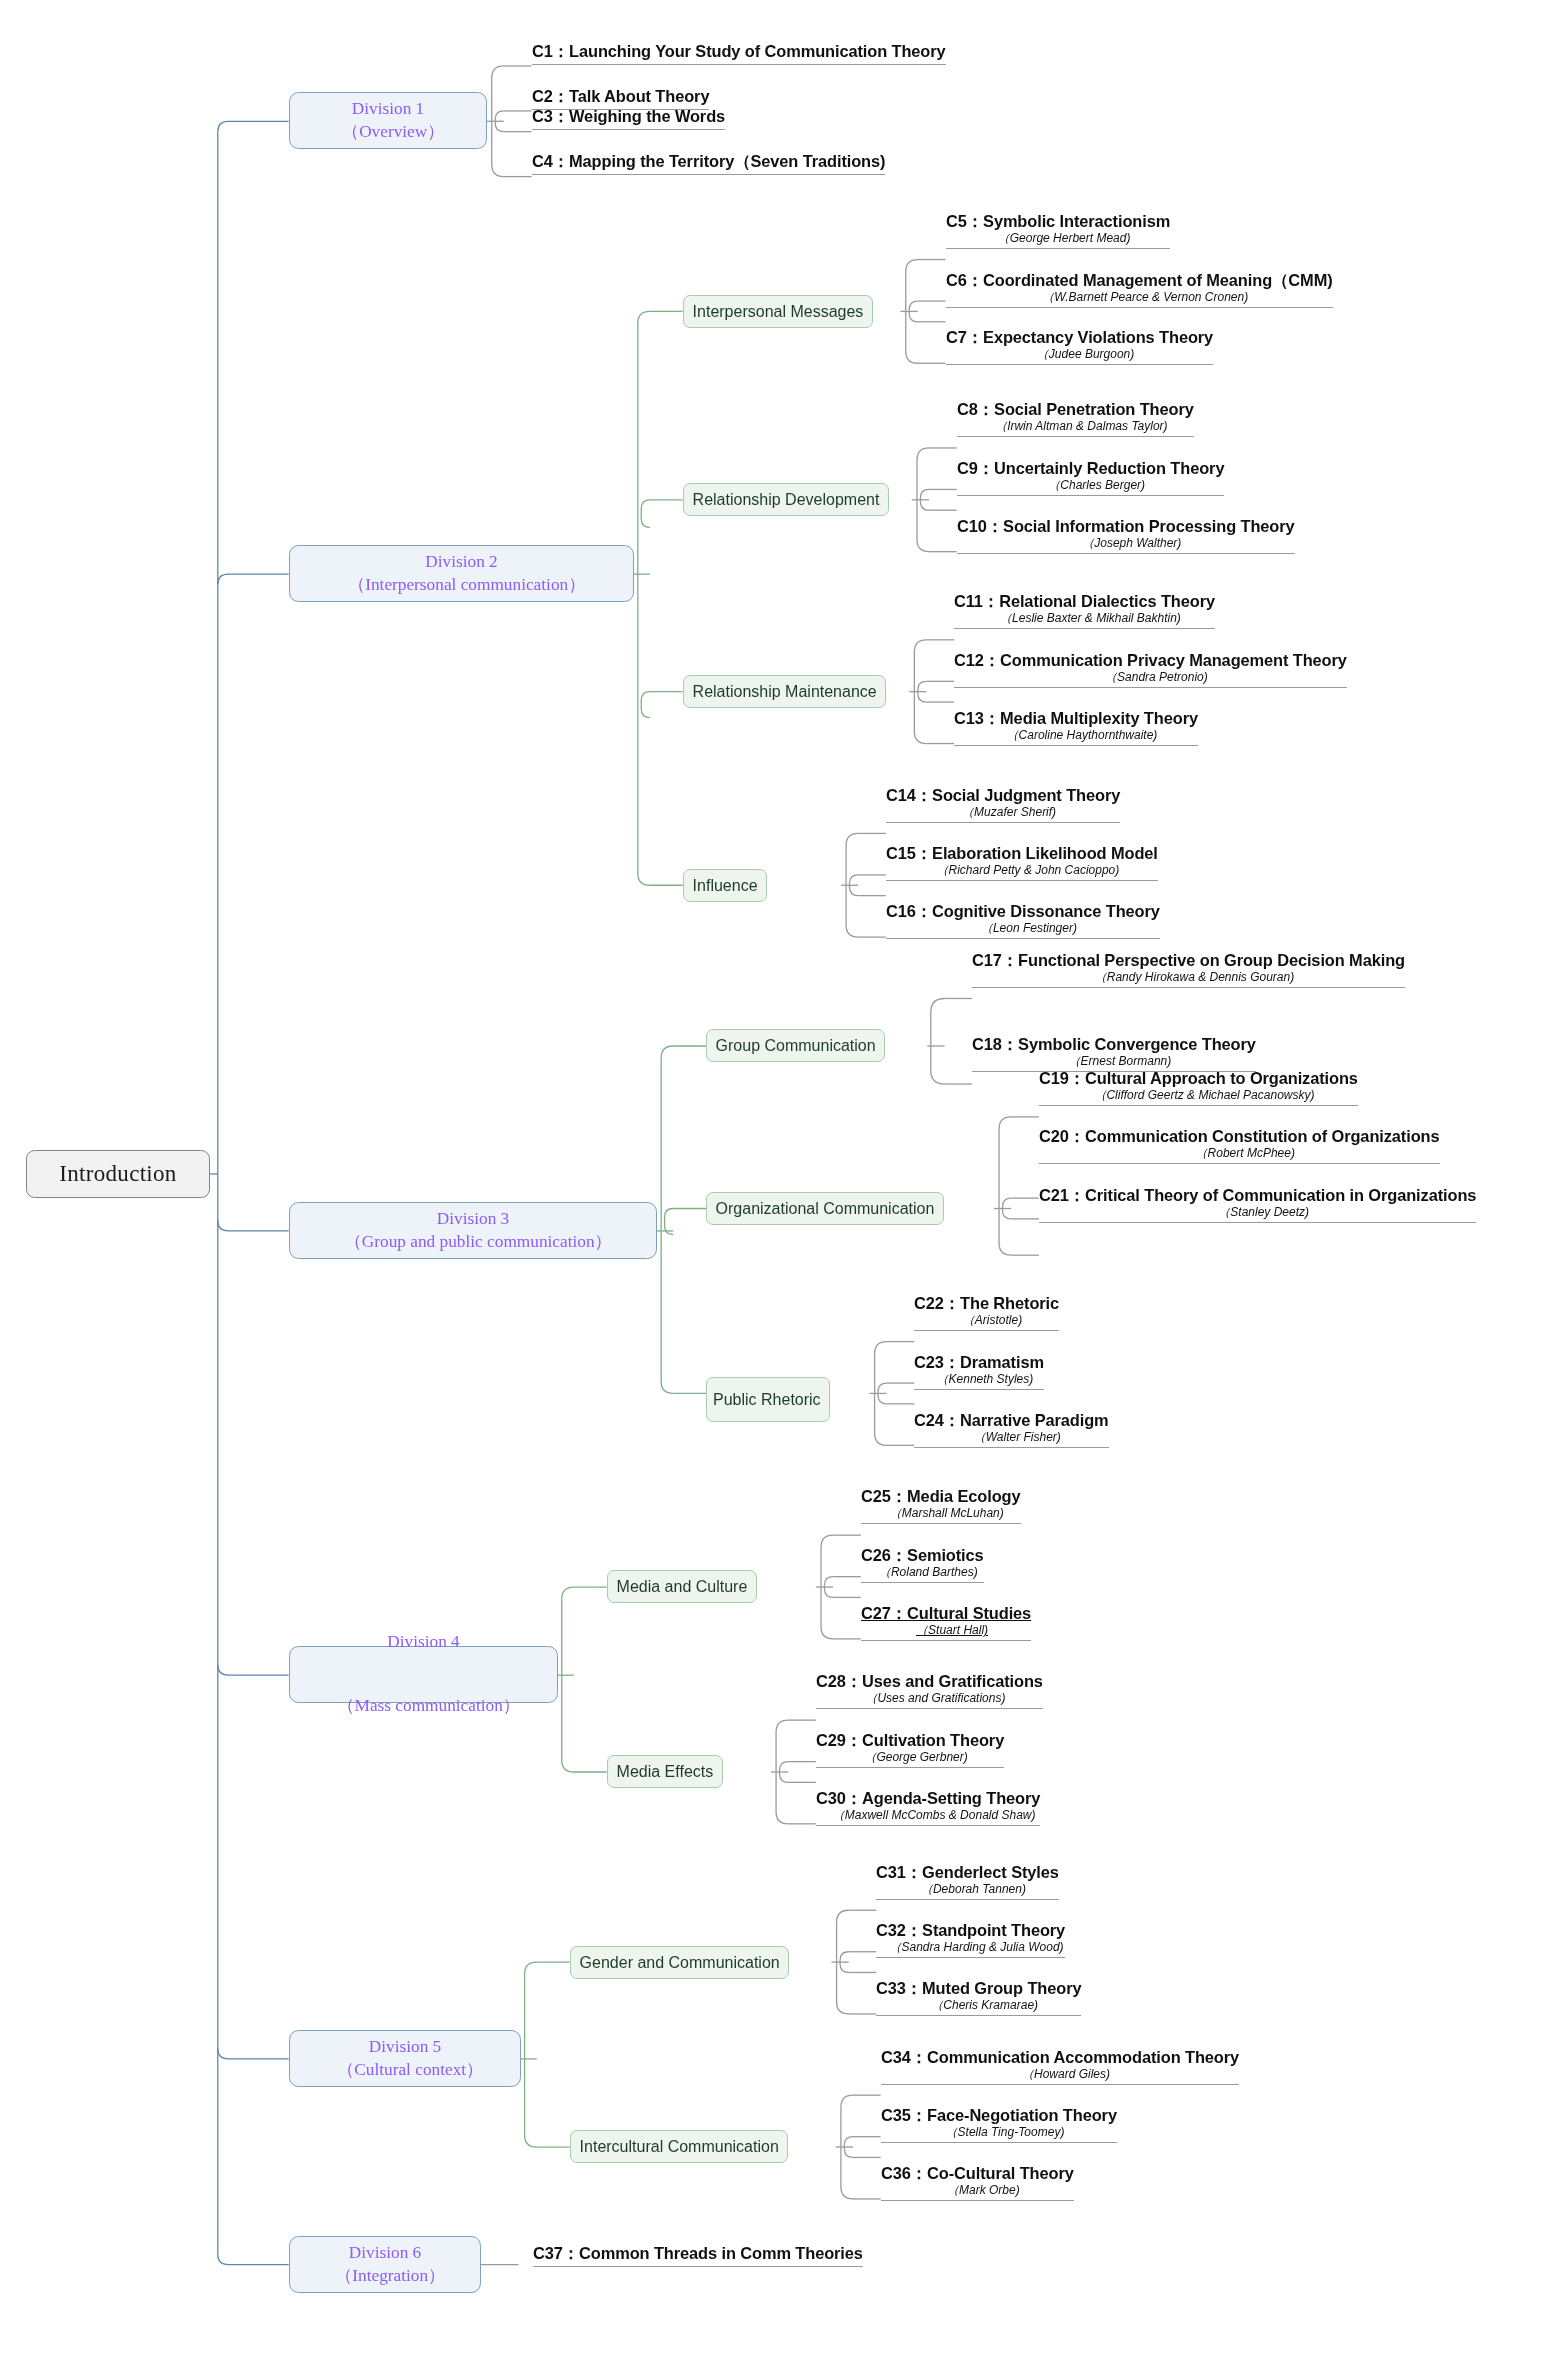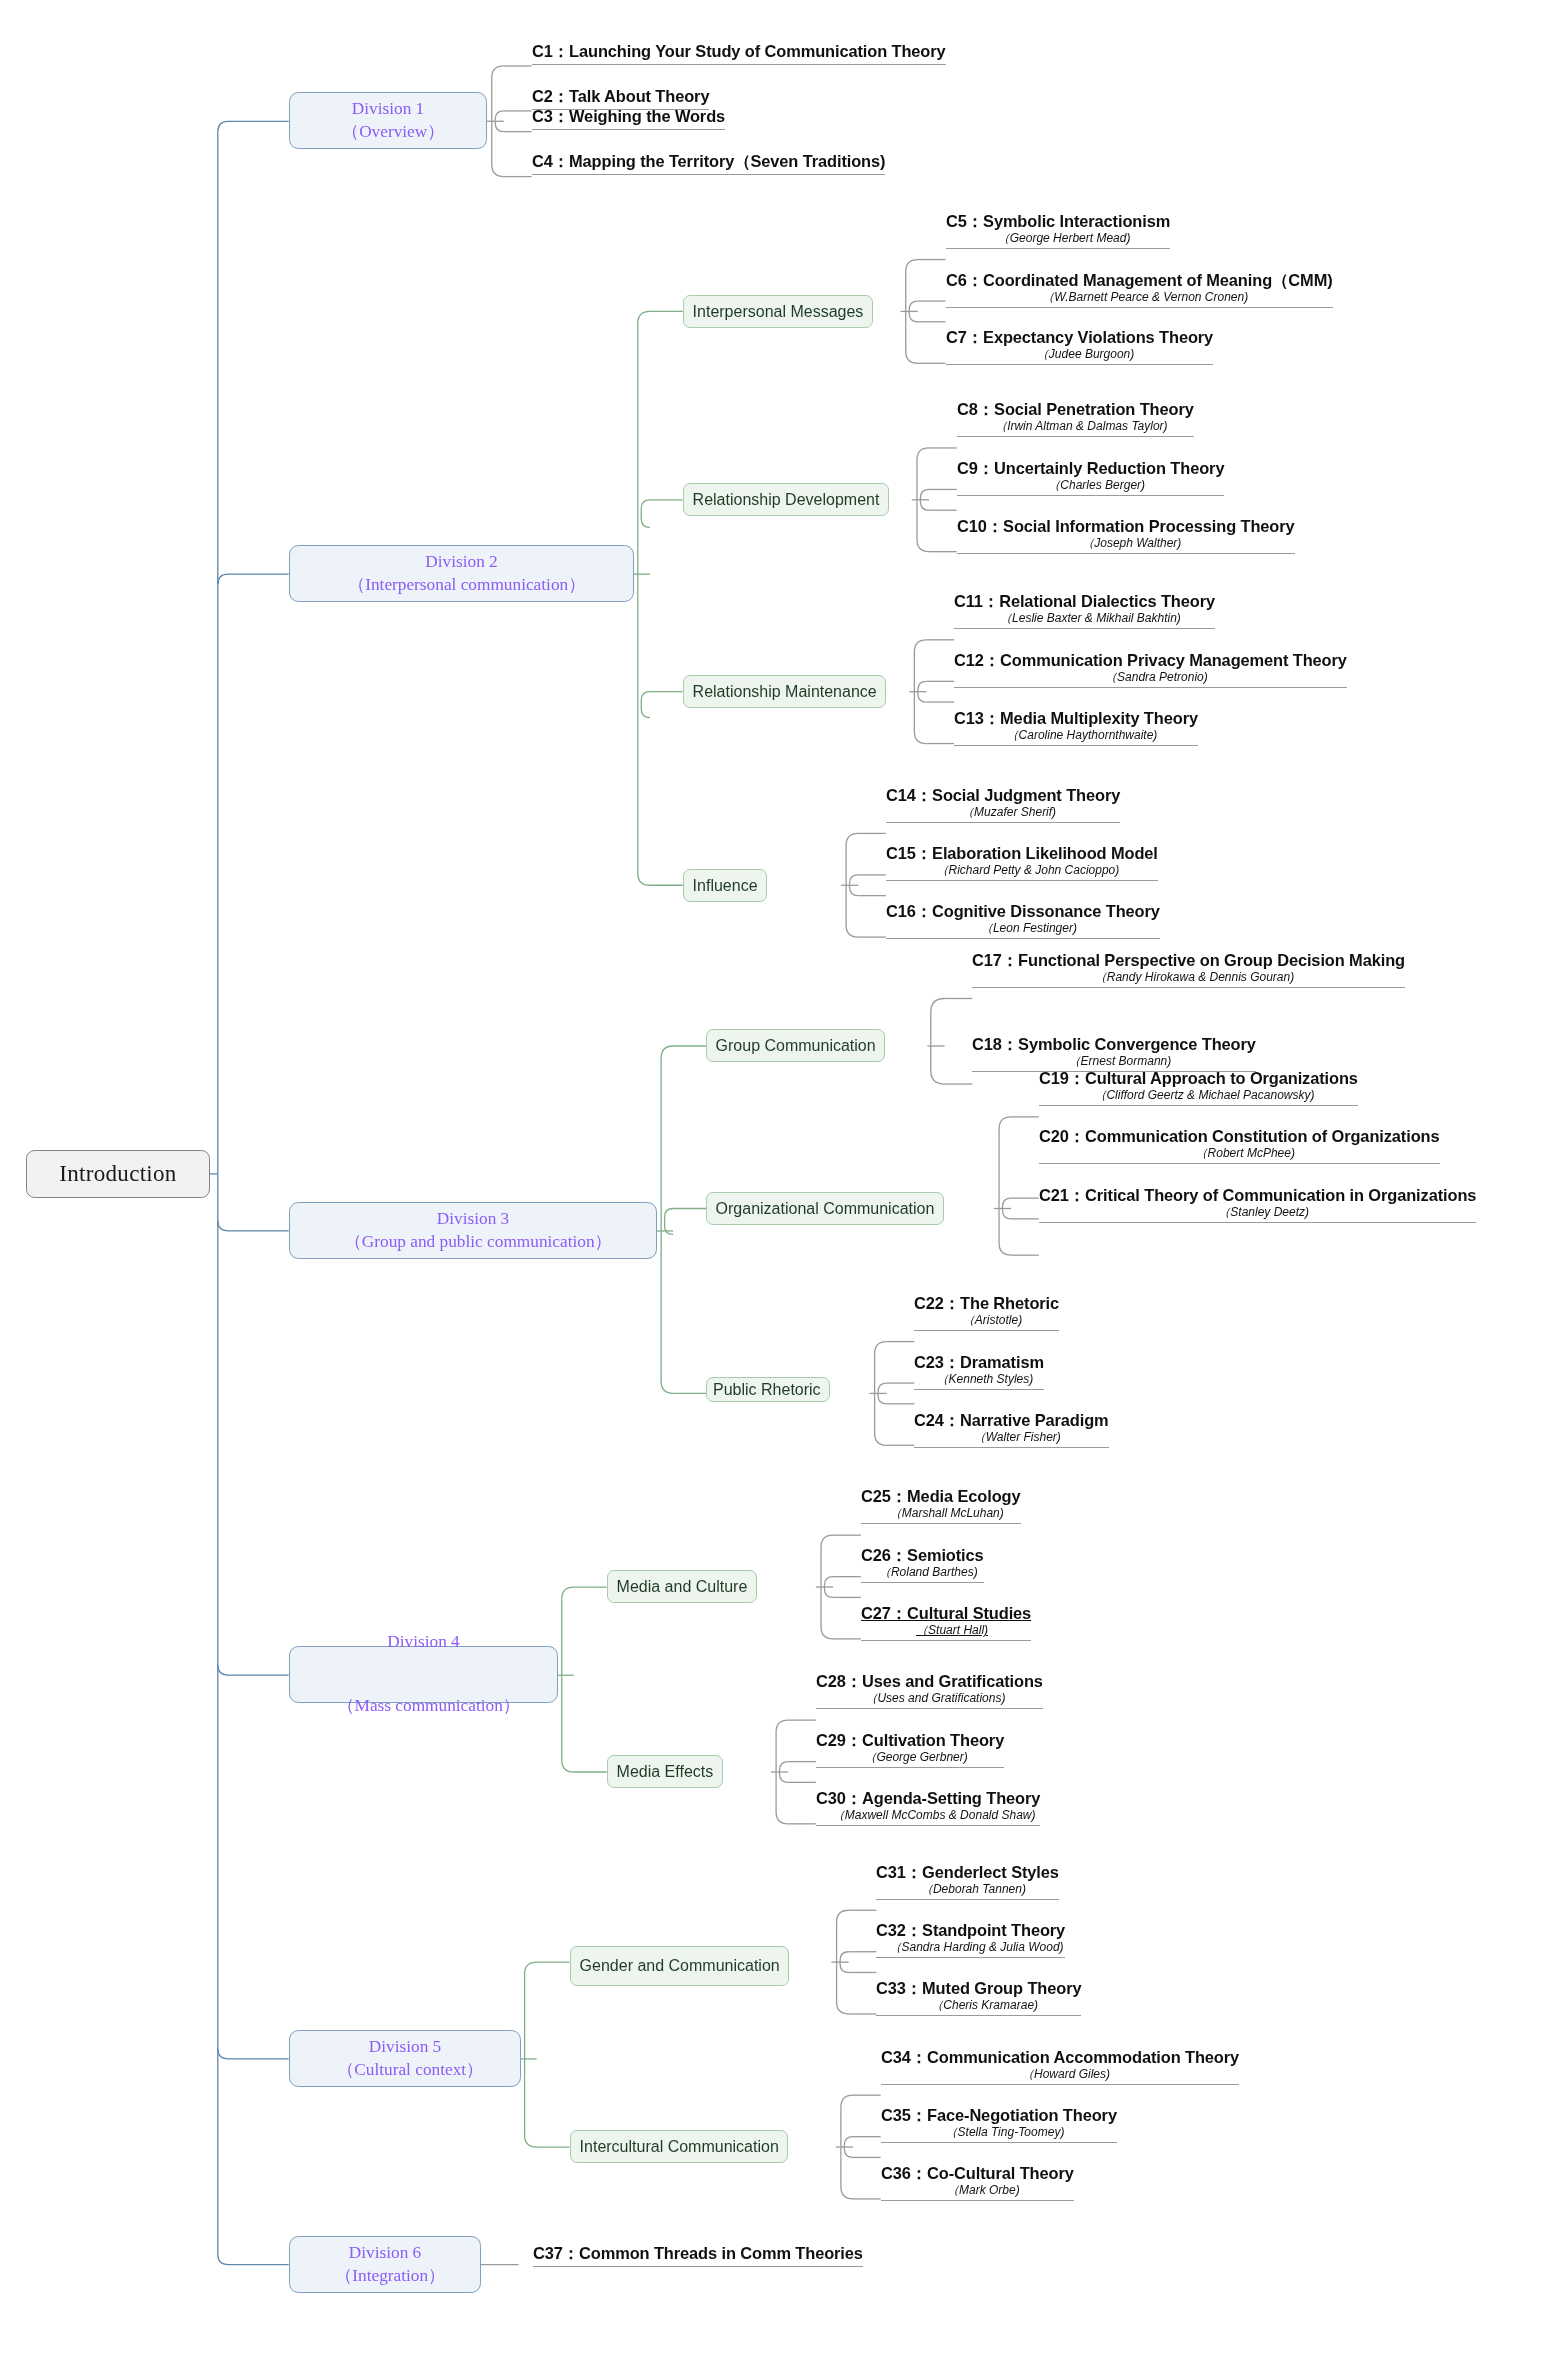--- a/index.html
+++ b/index.html
@@ -340,33 +340,33 @@
 </div>
 
 <div class="node cat-node" style="left:706px; top:1029px; height:33px;">
   <span>Group Communication</span>
 </div>
 
 <div class="node cat-node" style="left:706px; top:1192px; height:33px;">
   <span>Organizational Communication</span>
 </div>
 
-<div class="node cat-node" style="left:706px; top:1377px; height:25px;padding-left:6px;">
+<div class="node cat-node" style="left:706px; top:1377px; height:45px;padding-left:6px;">
   <span>Public Rhetoric</span>
 </div>
 
 <div class="node cat-node" style="left:607px; top:1570px; height:33px;">
   <span>Media and Culture</span>
 </div>
 
 <div class="node cat-node" style="left:607px; top:1755px; height:33px;">
   <span>Media Effects</span>
 </div>
 
-<div class="node cat-node" style="left:570px; top:1946px; height:40px;">
+<div class="node cat-node" style="left:570px; top:1946px; height:33px;">
   <span>Gender and Communication</span>
 </div>
 
 <div class="node cat-node" style="left:570px; top:2130px; height:33px;">
   <span>Intercultural Communication</span>
 </div>
 
 <div class="leaf single" style="left:532px; top:41px;">
   <span class="ttl">C1：Launching Your Study of Communication Theory</span>
 </div>

